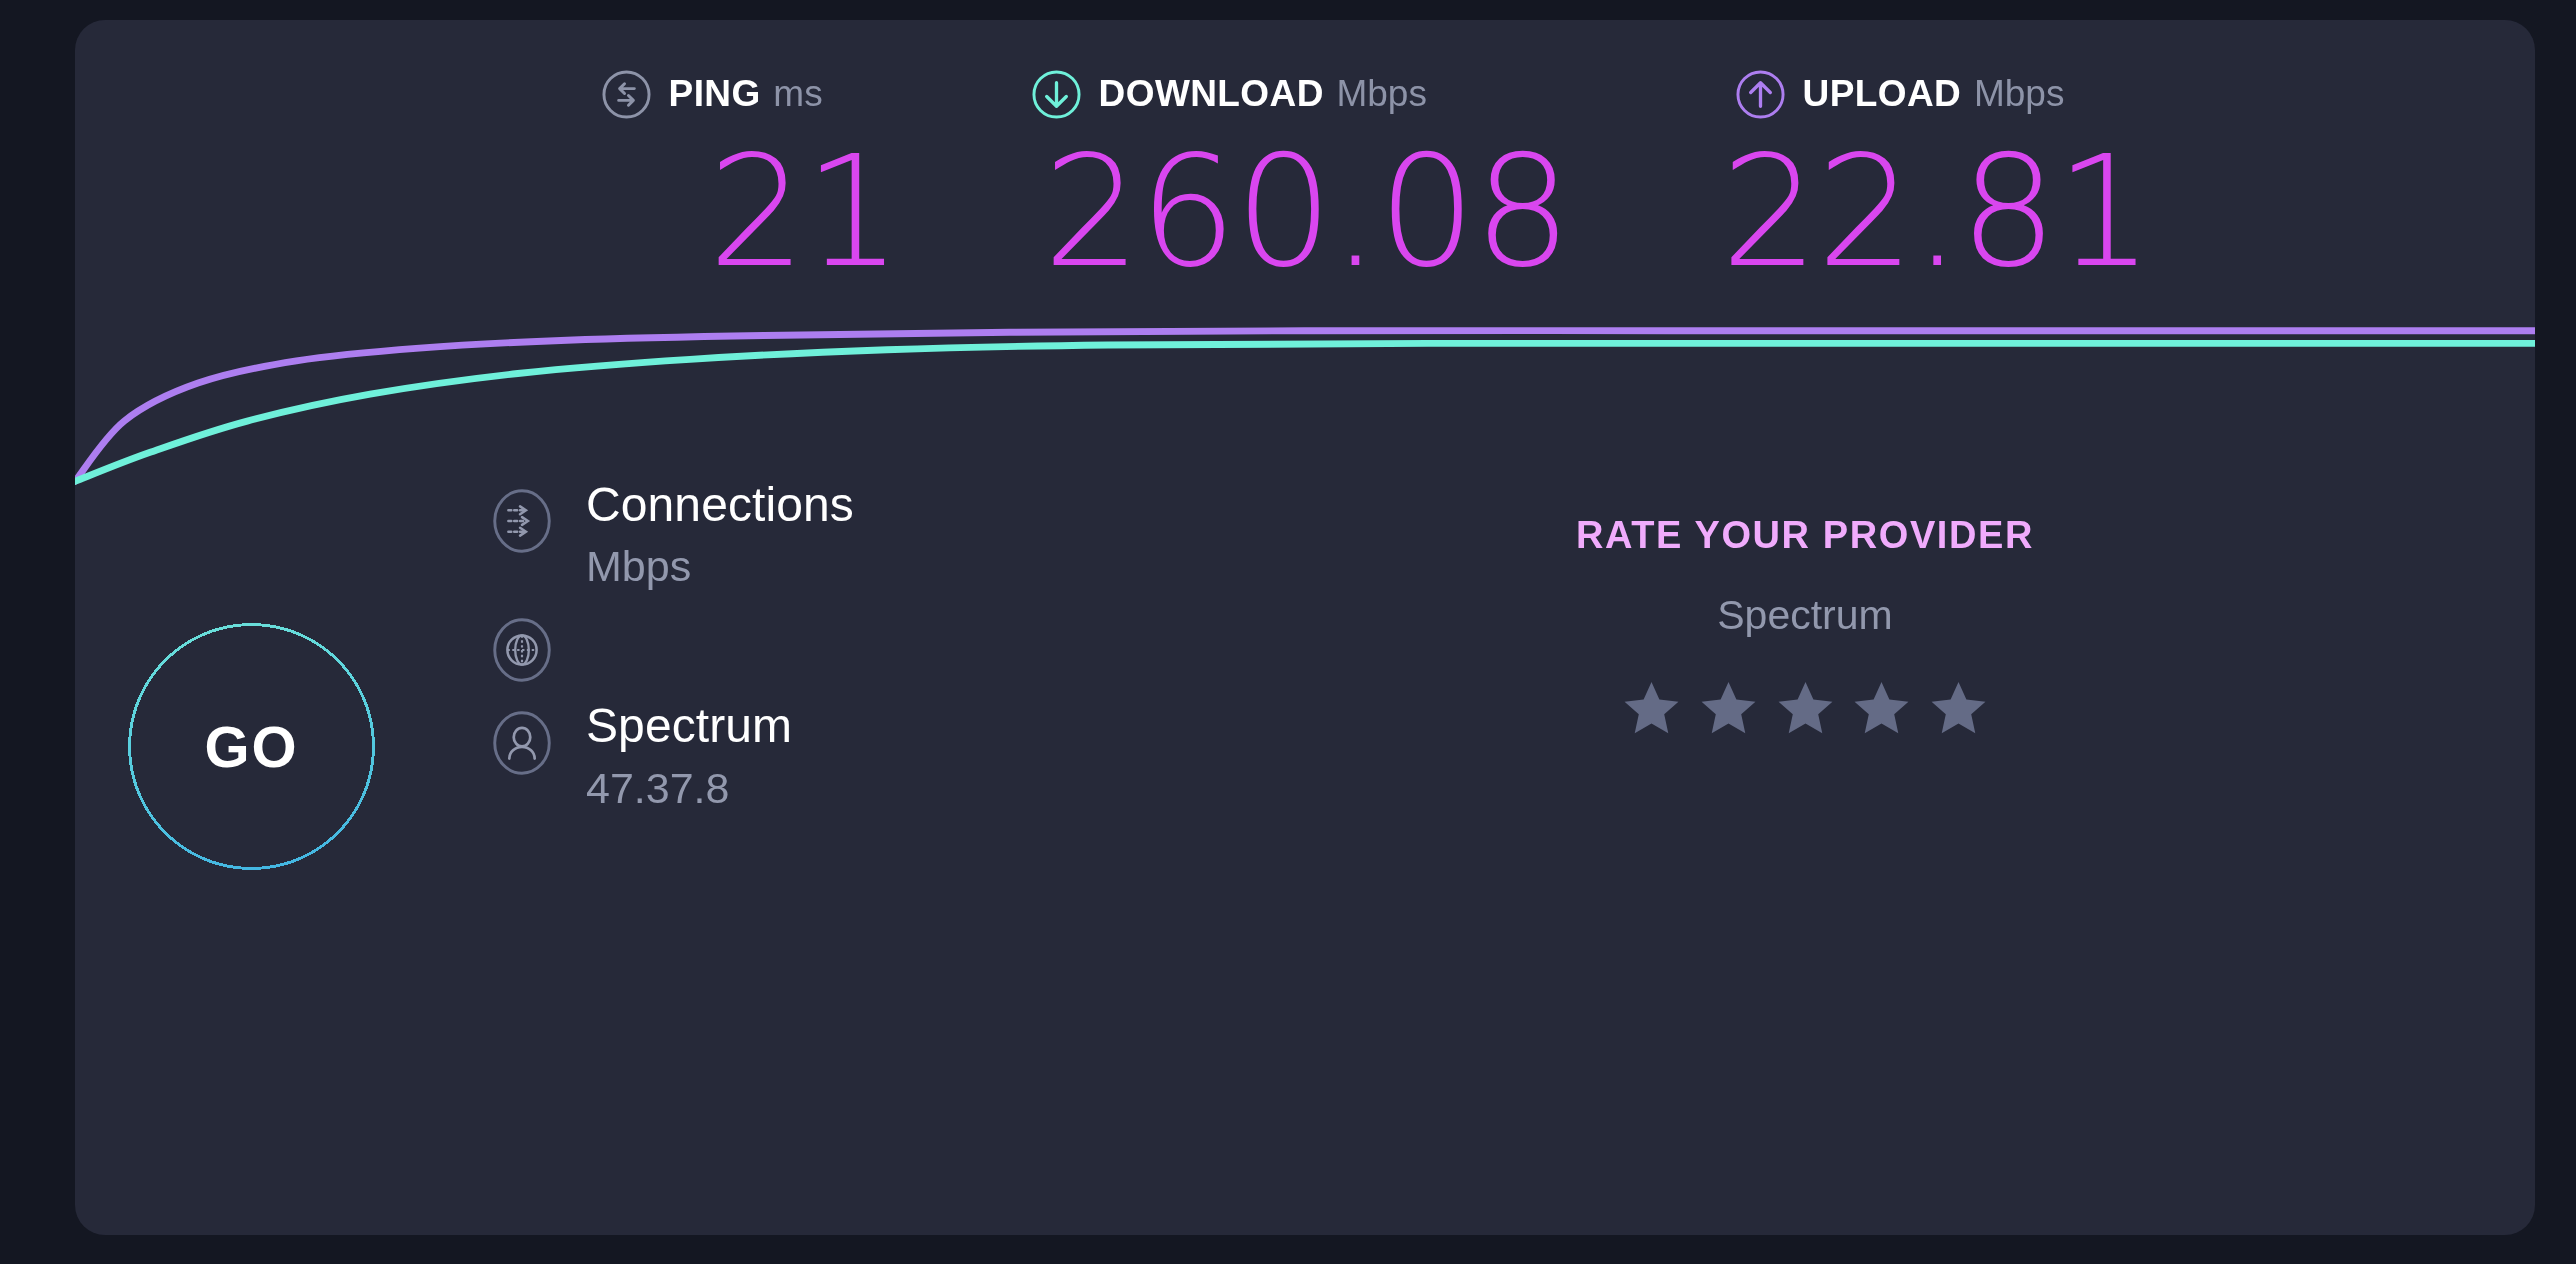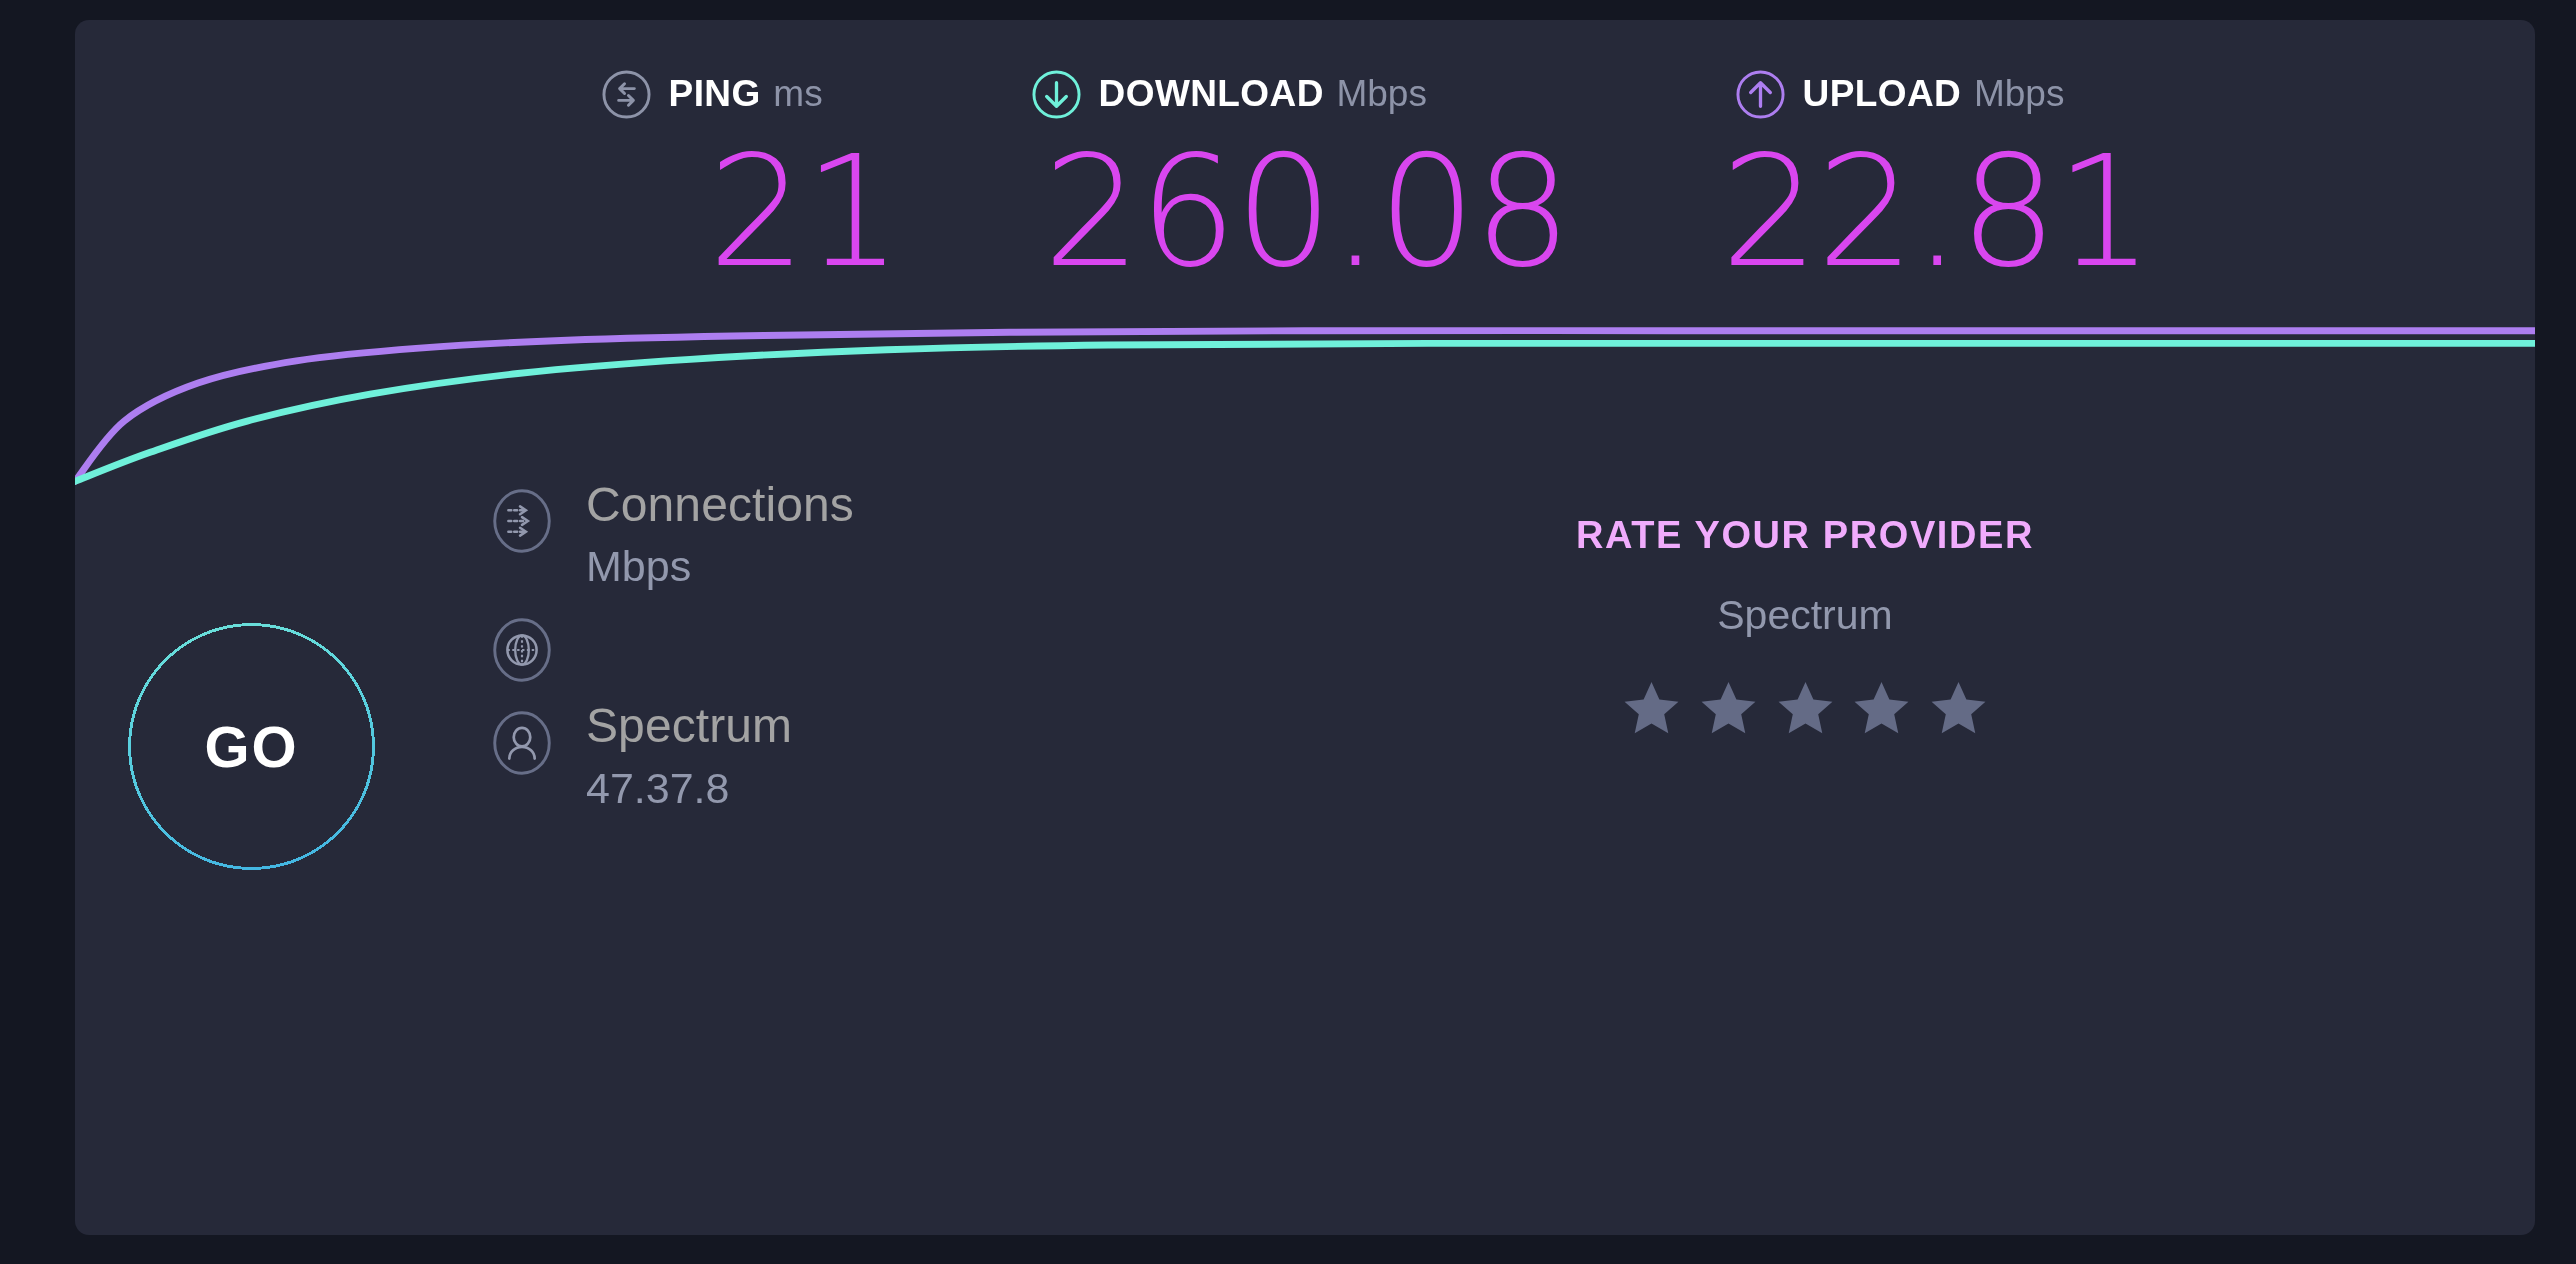--- a/index.html
+++ b/index.html
@@ -23,21 +23,21 @@
   }
 
   
   .card {
     position: absolute;
     left: 75px;
     top: 19.5px;
     width: 2460px;
     height: 1215px;
     background: #262939;
-    border-radius: 14px;
+    border-radius: 30px;
     overflow: hidden;
   }
 
   
   .metrics {
     position: absolute;
     left: 0;
     top: 0;
     width: 100%;
     height: 313px;
@@ -170,21 +170,21 @@
     width: 74px;
     height: 74px;
     flex: 0 0 74px;
     margin-right: 27px;
     margin-top: 5.9px;
   }
   .info-icon svg { display: block; width: 74px; height: 74px; }
   .info-text { padding-top: 2px; }
   .info-primary {
     font-size: 48px;
-    color: #a3a3a3;
+    color: #ffffff;
     font-weight: normal;
     line-height: 1.0;
     letter-spacing: 0.1px;
   }
   .info-primary .line2 { display: block; margin-top: 13.7px; }
   .info-secondary {
     font-size: 43px;
     color: #9298ad;
     font-weight: normal;
     margin-top: 15.6px;

